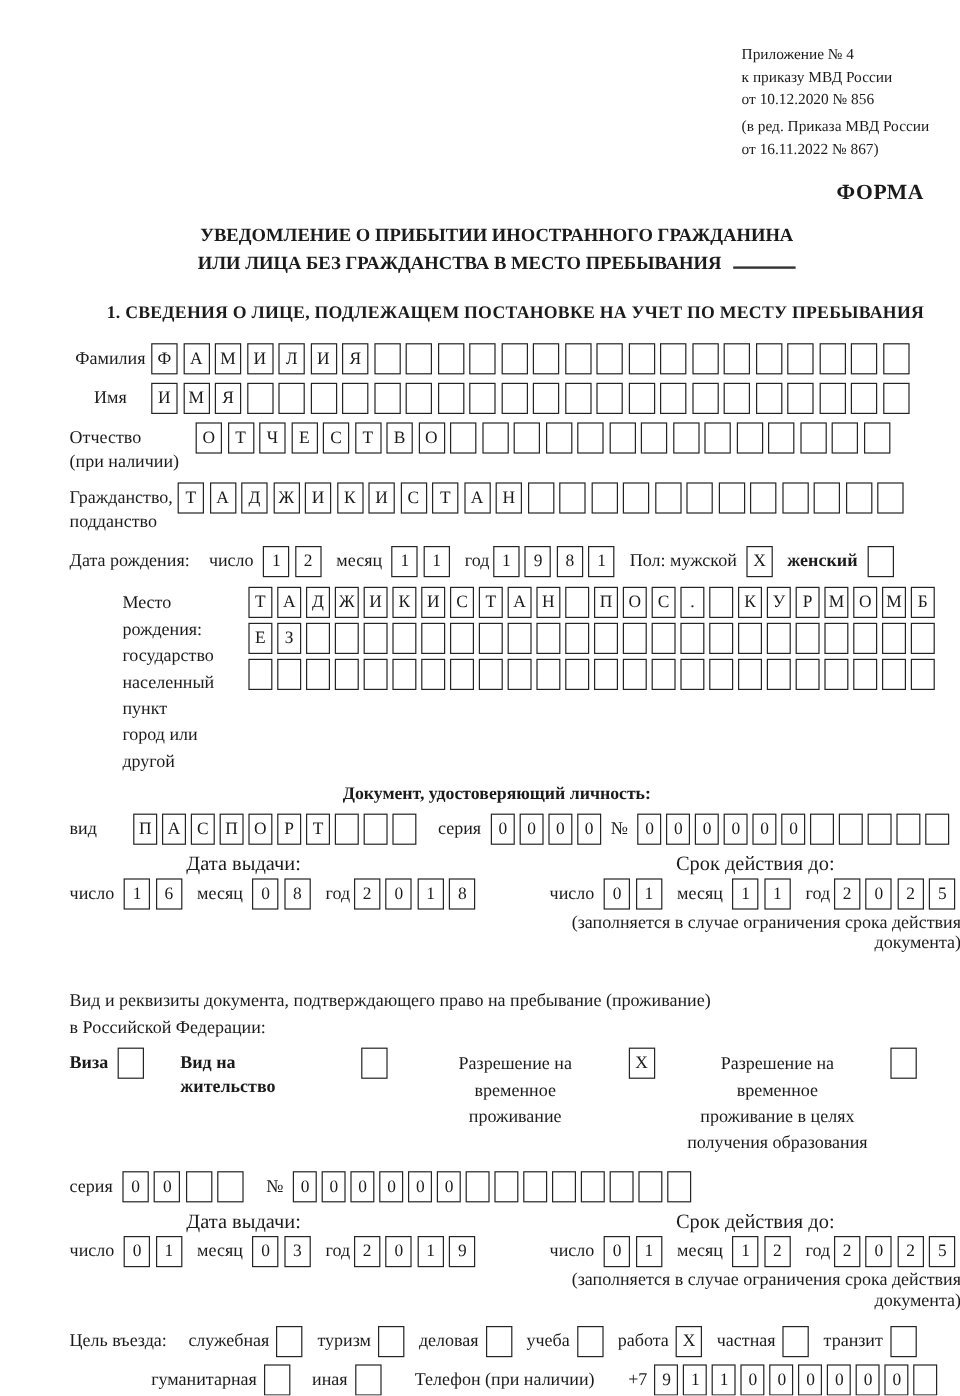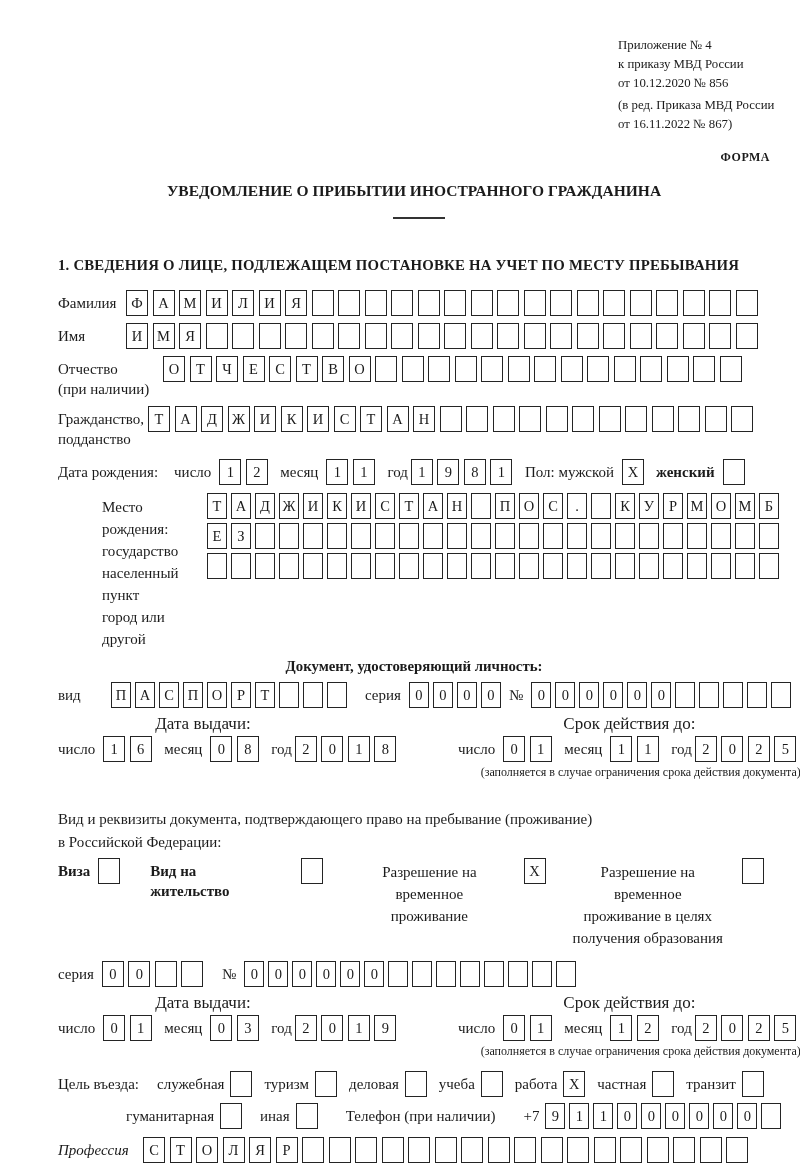--- a/index.html
+++ b/index.html
@@ -7,31 +7,31 @@
     width:800px; height:1163px;
     font-family:"Liberation Serif", serif;
     color:#1b1b1b; font-size:15px;
     overflow:hidden;
   }
   .page { padding:36px 30px 0 58px; }
 
   
   .hdr { margin-left:560px; width:180px; font-size:12.8px; line-height:19px; }
   .hdr .gap { height:3px; }
-  .forma { text-align:right; font-weight:bold; font-size:12px; margin-top:16px; letter-spacing:.5px; }
+  .forma { text-align:right; font-weight:bold; font-size:18px; margin-top:16px; letter-spacing:.5px; }
 
   .title { text-align:center; font-weight:bold; font-size:15.5px; line-height:23px; margin-top:14px; }
   .uline { display:inline-block; width:52px; border-bottom:2px solid #333; margin-left:10px; vertical-align:baseline; }
 
-  .sec1 { text-align:left; font-weight:bold; font-size:14.8px; margin-top:32px; letter-spacing:.2px; }
+  .sec1 { text-align:right; font-weight:bold; font-size:14.8px; margin-top:22px; letter-spacing:.2px; }
 
   
   .frow { display:flex; align-items:flex-start; margin-top:7px; }
   .lbl  { flex:none; line-height:20px; padding-top:3px; }
-  .w68  { width:68px; } .w105 { width:105px; } .w90 { width:90px; }
+  .w68  { width:68px;text-align:center; } .w105 { width:105px; } .w90 { width:90px; }
   .w53  { width:53px; } .w85 { width:85px;font-style:italic; }
 
   .cells { display:flex; flex:none; }
   .cell {
     flex:none; box-sizing:border-box;
     width:22px; height:26px; margin-right:4.5px;
     border:1.8px solid #242424;
     display:inline-flex; align-items:center; justify-content:center;
     font-size:14.5px;
   }
@@ -54,21 +54,21 @@
   .center-bold { text-align:center; font-weight:bold; font-size:14.8px; margin-top:8px; }
 
   
   .datepair { display:flex; margin-top:6px; }
   .dcol-l { flex:none; width:400px; }
   .dcol-r { flex:1; }
   .dhead { text-align:center; font-size:17px; }
   .dhead-l { padding-right:110px; }
   .drow { display:flex; align-items:flex-start; margin-top:2px; }
   .drow .sublbl:first-child { padding-left:0; }
-  .dnote { font-size:12px; text-align:right; margin-top:3px; }
+  .dnote { font-size:15px; text-align:right; margin-top:3px; }
 
   .plain { margin-top:28px; line-height:23px; }
 
   
   .optrow { display:flex; align-items:flex-start; margin-top:4px; }
   .optrow .txt { padding:3px 10px 0 0; line-height:20px;font-weight:bold; }
   .optblock { text-align:center; line-height:22px; padding-top:3px; }
   .optrow .checkbox { margin:0 6px 0 6px; }
 
   
@@ -87,21 +87,21 @@
     <div>от 10.12.2020 № 856</div>
     <div class="gap"></div>
     <div>(в ред. Приказа МВД России</div>
     <div>от 16.11.2022 № 867)</div>
   </div>
 
   <div class="forma">ФОРМА</div>
 
   <div class="title">
     <div>УВЕДОМЛЕНИЕ О ПРИБЫТИИ ИНОСТРАННОГО ГРАЖДАНИНА</div>
-    <div><span class="uline"></span></div>
+    <div><span>ИЛИ ЛИЦА БЕЗ ГРАЖДАНСТВА В МЕСТО ПРЕБЫВАНИЯ</span><span class="uline"></span></div>
   </div>
 
   <div class="sec1">1. СВЕДЕНИЯ О ЛИЦЕ, ПОДЛЕЖАЩЕМ ПОСТАНОВКЕ НА УЧЕТ ПО МЕСТУ ПРЕБЫВАНИЯ</div>
 
   <div class="frow" style="margin-top:16px;">
     <div class="lbl w68">Фамилия</div>
     <div class="cells">
         <span class="cell">Ф</span>
         <span class="cell">А</span>
         <span class="cell">М</span>

